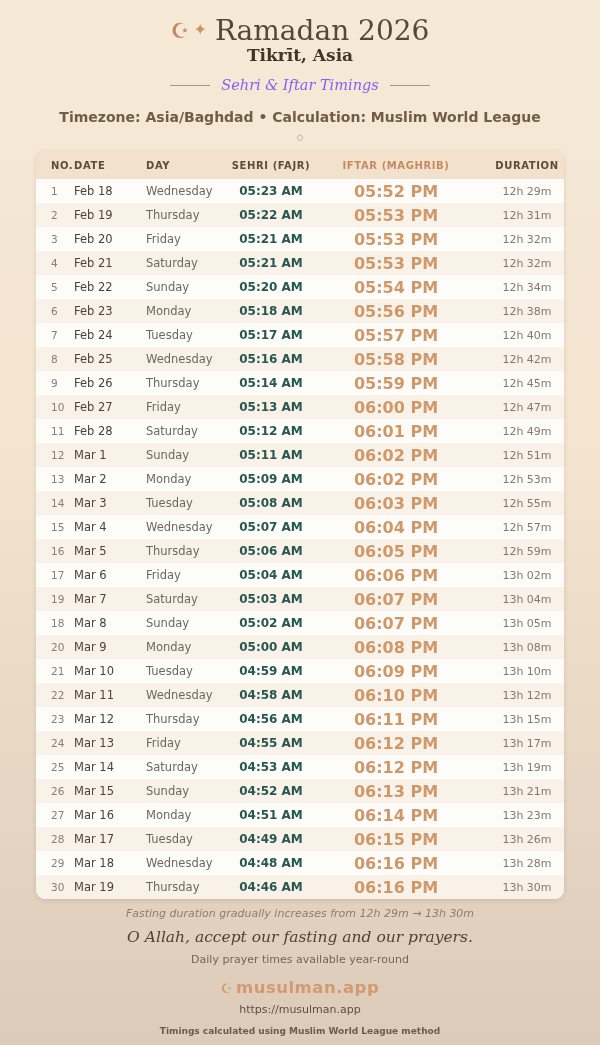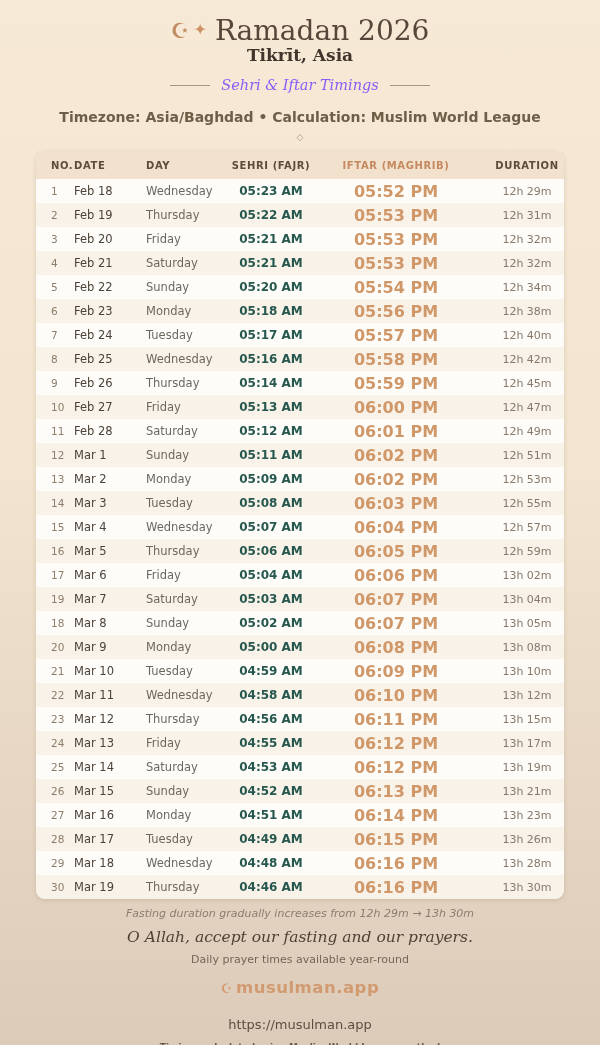--- a/index.html
+++ b/index.html
@@ -43,21 +43,21 @@
   td.sehri { color:#27584f; font-weight:bold; text-align:center; font-size:12px; }
   td.iftar { color:#d09768; font-weight:bold; text-align:center; font-size:16px; }
   td.duration { color:#86796a; text-align:center; font-size:11px; }
 
   .footer { text-align:center; }
   .note { margin-top:8px; font-style:italic; font-size:11px; color:#8b7e6e; }
   .dua { margin-top:8px; font-family:"DejaVu Serif", serif; font-style:italic; font-size:15.5px; color:#4d4235; }
   .availability { margin-top:7px; font-size:11px; color:#746656; }
   .brand { margin-top:12px; font-size:16.5px; font-weight:bold; color:#d19a70; letter-spacing:0.5px; }
   .brand .crescent { font-size:13px; font-weight:normal; margin-right:3px; }
-  .url { margin-top:20px; font-size:13px; color:#5c4e3f; }
+  .url { margin-top:6px; font-size:11px; color:#5c4e3f; }
   .method { margin-top:10px; font-size:9px; font-weight:bold; color:#6b5b49; }
 </style>
 </head>
 <body>
 
 <div class="header">
   <div class="title-row">
     <span class="crescent">☪</span><span class="sparkle">✦</span><span>Ramadan 2026</span>
   </div>
   <div class="location">Tikrīt, Asia</div>

